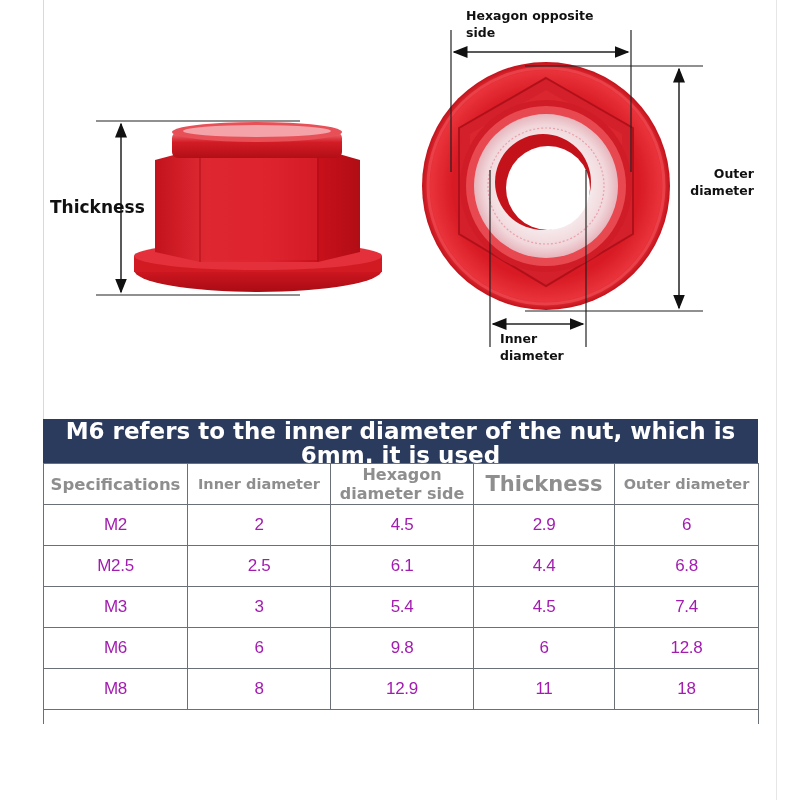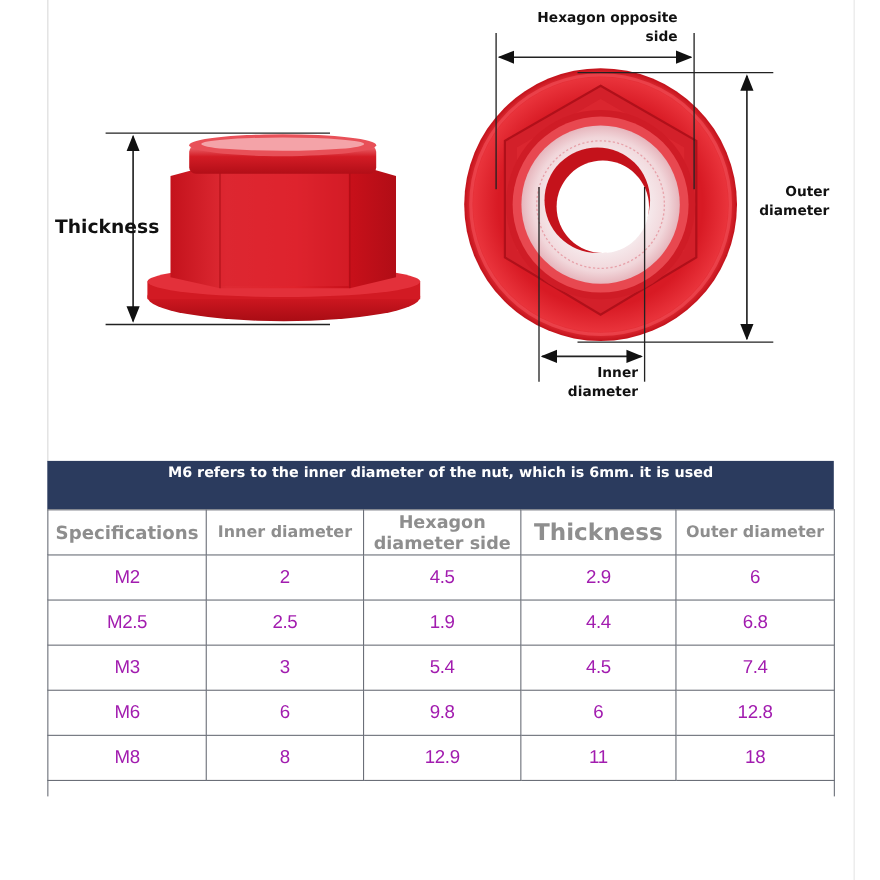--- a/index.html
+++ b/index.html
@@ -6,32 +6,32 @@
     html, body { width: 800px; height: 800px; background: #ffffff; overflow: hidden; }
     body { position: relative; font-family: "DejaVu Sans", "Liberation Sans", sans-serif; }
 
     .edge-line-left { position: absolute; left: 43px; top: 0; width: 1px; height: 420px; background: #d9d9d9; }
     .edge-line-right { position: absolute; left: 776px; top: 0; width: 1px; height: 800px; background: #e6e6e6; }
 
     .figure { position: absolute; left: 0; top: 0; width: 800px; height: 410px; }
     .figure svg { position: absolute; left: 0; top: 0; }
 
     .dim-label {
-      position: absolute; color: #111; font-weight: bold; text-align: right;
+      position: absolute; color: #111; font-weight: bold; text-align: left;
       font-family: "DejaVu Sans", sans-serif; line-height: 1.35;
     }
     .lbl-thickness { left: 50px; top: 196px; font-size: 17px; text-align: left; }
     .lbl-hex { left: 466px; top: 8px; width: 150px; font-size: 12.5px; }
     .lbl-outer { left: 686px; top: 166px; width: 68px; font-size: 12.5px; text-align: right; }
     .lbl-inner { left: 500px; top: 331px; width: 80px; font-size: 12.5px; }
 
     .spec-table-wrap { position: absolute; left: 43px; top: 419px; width: 715px; }
     .banner {
       background: #2b3b5e; color: #ffffff; height: 44px; text-align: center;
-      font-weight: bold; font-size: 13px; line-height: 24px; padding-top: 0px;
+      font-weight: bold; font-size: 23px; line-height: 24px; padding-top: 0px;
       overflow: hidden; white-space: normal;
     }
     .banner span { display: block; }
     .banner .line2 { margin-top: -2px; }
 
     table.spec { border-collapse: collapse; width: 715px; table-layout: fixed; }
     table.spec td, table.spec th {
       border: 1.5px solid #6b6f78; text-align: center; vertical-align: middle;
       color: #8a8a8a;
     }
@@ -177,21 +177,21 @@
       <tr>
         <td>M2</td>
         <td>2</td>
         <td>4.5</td>
         <td>2.9</td>
         <td>6</td>
       </tr>
       <tr>
         <td>M2.5</td>
         <td>2.5</td>
-        <td>1.9</td>
+        <td>6.1</td>
         <td>4.4</td>
         <td>6.8</td>
       </tr>
       <tr>
         <td>M3</td>
         <td>3</td>
         <td>5.4</td>
         <td>4.5</td>
         <td>7.4</td>
       </tr>

